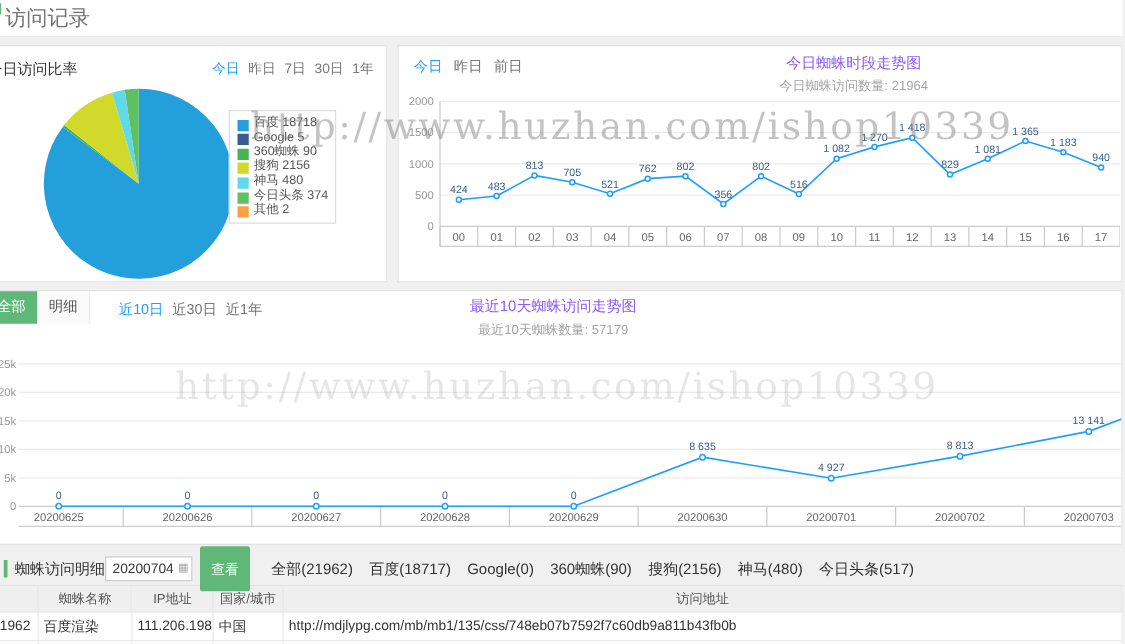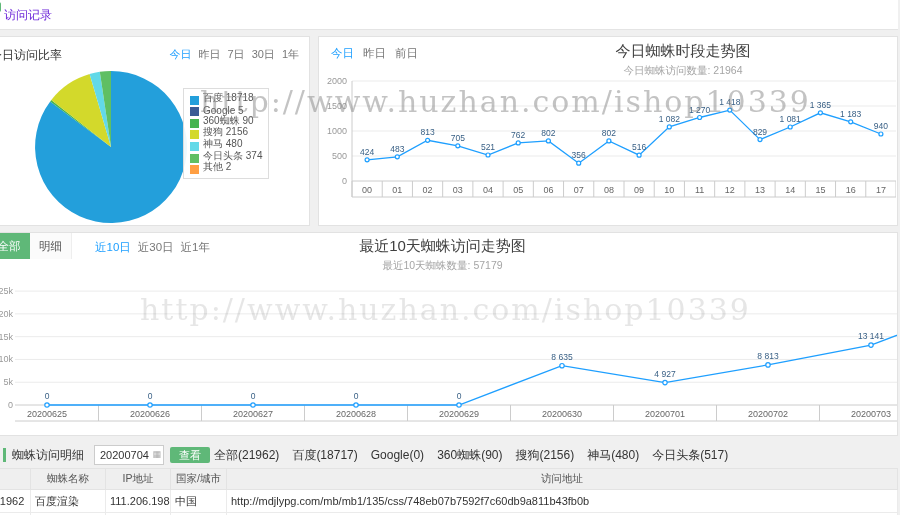--- a/index.html
+++ b/index.html
@@ -2,59 +2,59 @@
 <html><head>
 <meta charset="utf-8">
 <style>
 *{margin:0;padding:0;box-sizing:border-box}
 html,body{width:900px;height:515px;overflow:hidden}
 body{background:#f0f0f0;font-family:"Liberation Sans","DejaVu Sans",sans-serif;position:relative}
 .page{position:relative;width:900px;height:515px;overflow:hidden}
 .shift{position:absolute;left:-13px;top:0;width:911px}
 .tabbar{height:30px;background:#fff;border-bottom:1px solid #e4e4e4;position:relative}
 .tab-icon{position:absolute;left:4px;top:2px;width:10px;height:10px;background:#5FB878;border-radius:2px}
-.tab-label{position:absolute;left:17px;top:0;height:30px;line-height:30px;font-size:12px;color:#6d28d9}
+.tab-label{position:absolute;left:17px;top:0;height:30px;line-height:30px;font-size:17px;color:#737373}
 .recalc-note{position:absolute;left:78px;top:0;line-height:30px;font-size:11px;color:#f03c3c;cursor:pointer}
 .row1{display:flex;gap:8px;margin-top:6px}
 .panel{background:#fff;border:1px solid #e2e2e2;position:relative}
 .pie-panel{width:323px;height:190px}
 .hourly-panel{flex:1;height:190px}
 .panel-title{position:absolute;left:2px;top:10px;font-size:12px;color:#333}
 .pie-links{position:absolute;right:10px;top:10px;font-size:11px}
 .lnk{color:#777;margin-left:7px;cursor:pointer}
 .lnk.active{color:#1E9FFF}
 #pie-chart{position:absolute;left:0;top:24px;width:321px;height:164px}
 .pie-legend{position:absolute;left:195px;top:51px;background:rgba(255,255,255,.92);border:1px solid #ddd;padding:4px 6px;z-index:2}
 .pl-item{display:flex;align-items:flex-end;height:11.6px;font-size:10px;color:#555;white-space:nowrap}
 .pl-sq{width:9px;height:9px;margin-right:4px;flex:none}
 .hourly-links{position:absolute;left:12px;top:9px;font-size:11.5px;z-index:2}
 .hourly-links .lnk{margin-left:0;margin-right:9px}
 .chart-titles{position:absolute;left:0;right:0;top:5px;text-align:center;z-index:1}
 .hourly-panel .chart-titles{padding-left:150px}
-.chart-title{font-size:15px;color:#404040}
+.chart-title{font-size:12px;color:#8b5cf6}
 .chart-subtitle{font-size:10.5px;color:#a5a5a5;margin-top:3px}
 #hourly-chart{position:absolute;left:3px;top:34px;width:574px;height:130px}
 .hourly-legend{position:absolute;left:0;right:0;top:168px;text-align:center;font-size:10.5px;color:#666}
 .legend-mark{display:inline-block;width:16px;height:2px;background:#1E9FFF;vertical-align:middle;margin-right:5px;position:relative}
 .legend-mark::after{content:'';position:absolute;left:5px;top:-2px;width:4px;height:4px;border:1px solid #1E9FFF;background:#fff;border-radius:50%}
 .daily-panel{margin-top:6px;width:911px;height:204px}
 .daily-tabs{position:absolute;left:0;top:0;height:26px;display:flex;z-index:2}
 .tab-green{width:42px;height:26px;line-height:26px;text-align:center;background:#5FB878;color:#fff;font-size:11.5px;cursor:pointer}
 .tab-plain{width:42px;height:26px;line-height:26px;text-align:center;background:#fbfbfb;color:#555;font-size:11.5px;border-right:1px solid #eee;cursor:pointer}
 .daily-links{position:absolute;left:100px;top:7px;font-size:11.5px;z-index:2}
 .daily-panel .chart-titles{top:4px}
 #daily-chart{position:absolute;left:1px;top:34px;width:908px;height:158px}
 .details-bar{margin-top:6px;height:26px;display:flex;align-items:center;font-size:12px}
 .green-bar{width:3px;height:14px;background:#5FB878;margin-left:16px}
 .details-label{margin-left:6px;color:#333}
-.date-wrap{margin-left:10px;position:relative}
+.date-wrap{position:relative}
 .date-input{width:70px;height:20px;border:1px solid #ccc;background:#fff;font-size:11px;padding:0 14px 0 5px;color:#333;font-family:inherit}
 .cal-icon{position:absolute;right:3px;top:4px;font-size:9px;color:#aaa}
-.view-btn{margin-left:6px;height:16px;padding:0 9px;background:#5FB878;border:none;color:#fff;font-size:11px;cursor:pointer;border-radius:2px;font-family:inherit}
-.filters{margin-left:4px;white-space:nowrap}
+.view-btn{margin-left:6px;height:36px;padding:0 9px;background:#5FB878;border:none;color:#fff;font-size:11px;cursor:pointer;border-radius:2px;font-family:inherit}
+.filters{margin-left:17px;white-space:nowrap}
 .filter{margin-right:13px;color:#333;cursor:pointer}
 table{width:911px;border-collapse:collapse;background:#fff;table-layout:fixed}
 th{background:#efefef;border:1px solid #e3e3e3;height:21px;font-size:10.5px;color:#555;font-weight:normal;white-space:nowrap;overflow:hidden}
 td{border:1px solid #ebebeb;height:23px;font-size:11px;color:#333;padding:0 4px;white-space:nowrap;overflow:hidden}
 .td-seq{text-align:center}
 .td-country{text-align:left}
 .watermark{position:absolute;font-family:"DejaVu Serif","Liberation Serif",serif;pointer-events:none;z-index:5;white-space:nowrap}
 .wm1{left:200px;top:84px;font-size:30px;color:rgba(130,130,130,.48);letter-spacing:2px}
 .wm2{left:140px;top:292px;font-size:30px;color:rgba(130,130,130,.20);letter-spacing:2px}
 </style>

